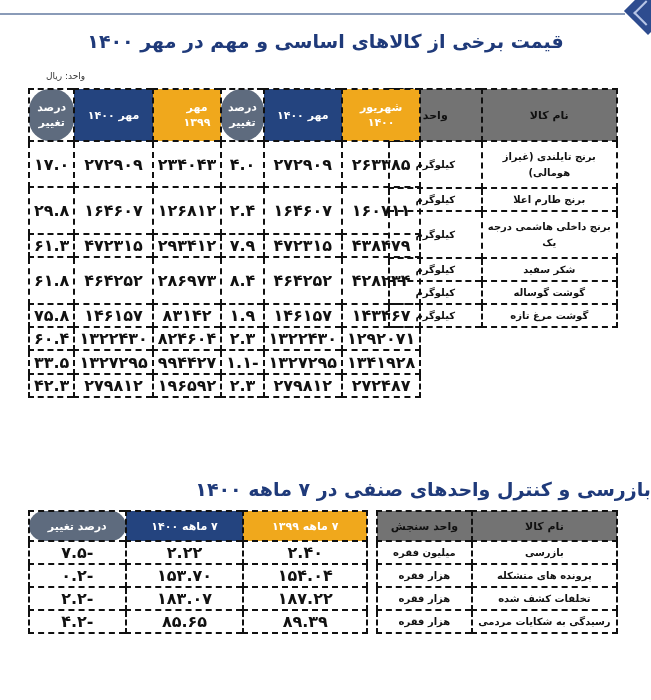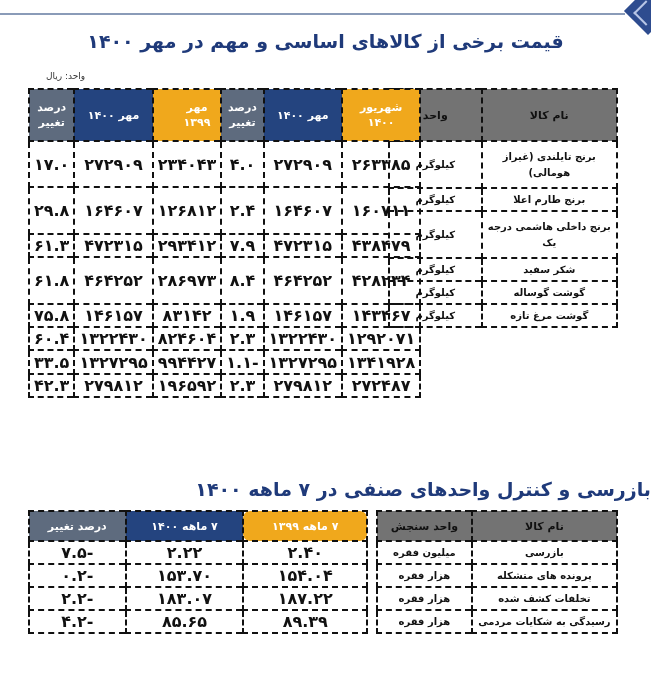--- a/index.html
+++ b/index.html
@@ -6,21 +6,21 @@
   body { width:651px; height:700px; position:relative; overflow:hidden; font-family:"DejaVu Sans", sans-serif; }
   .topline { position:absolute; left:0; top:13px; width:625px; height:2px; background:#8a9bb8; }
   .corner { position:absolute; right:-14px; top:-6px; width:34px; height:34px; background:#2e4c8f; transform:rotate(45deg); }
   .corner-inner { position:absolute; right:-4px; top:4px; width:16px; height:16px; border-left:2px solid #b8c6e6; border-bottom:2px solid #b8c6e6; transform:rotate(45deg); }
   .title { position:absolute; left:0; width:651px; text-align:center; direction:rtl; color:#1f3a7a; font-weight:bold; font-size:19px; }
   .unit { position:absolute; left:46px; top:71px; font-size:9px; color:#333; direction:rtl; }
   table { position:absolute; border-collapse:collapse; direction:rtl; font-size:10px; }
   td, th { border:2px dashed #111; text-align:center; vertical-align:middle; padding:0 4px; font-weight:bold; color:#111; }
   th { color:#fff; font-size:11px; line-height:15px; }
   .navy { background:#24447f; }
-  .gray { background:#5e6b7e; }
+  .gray { background:#5e6b7e;border-radius:21px; }
   .amber { background:#f0a81c; }
   .lav { background:#737373; color:#111; }
   td.name { font-weight:bold; font-size:10px; line-height:16px; }
   td.num { font-weight:bold; font-size:16px; }
 </style>
 </head>
 <body>
 
 <div class="topline"></div>
 <div class="corner"></div>
@@ -168,21 +168,21 @@
       <tr style="height: 23px;">
         <td class="name">رسیدگی به شکایات مردمی</td>
         <td class="name">هزار فقره</td>
       </tr>
     </tbody>
 </table>
 
 <table style="left:28px; top:510px; width:340px;">
   <thead>
     <tr style="height:30px;">
-      <th class="amber" style="width:128px;border-radius:7px;">۷ ماهه ۱۳۹۹</th>
+      <th class="amber" style="width:128px;">۷ ماهه ۱۳۹۹</th>
       <th class="navy" style="width:121px;">۷ ماهه ۱۴۰۰</th>
       <th class="gray" style="width:100px;">درصد تغییر</th>
     </tr>
   </thead>
   <tbody id="t2-values">
       <tr style="height: 23px;">
         <td class="num">۲.۴۰</td>
         <td class="num">۲.۲۲</td>
         <td class="num">-۷.۵</td>
       </tr>

